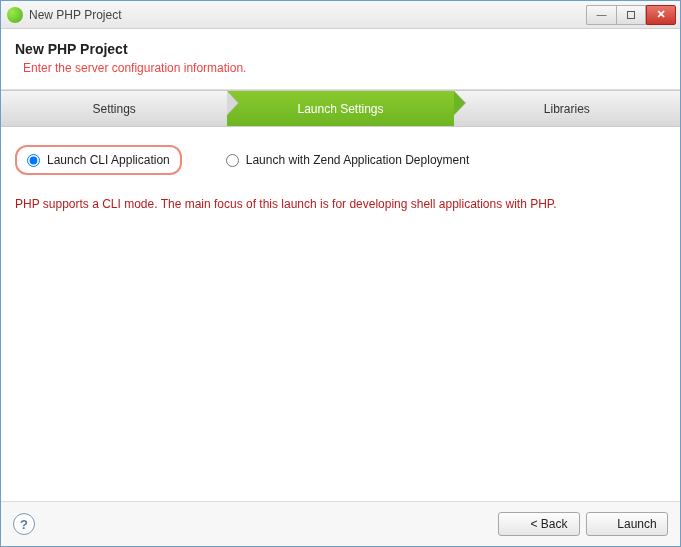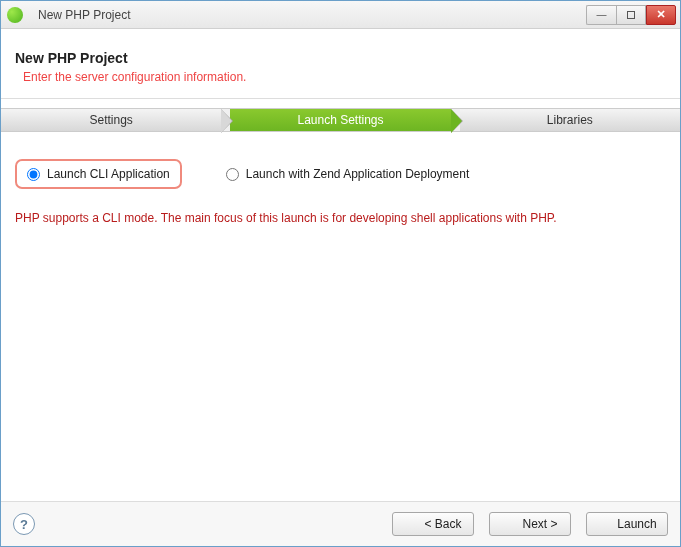--- a/index.html
+++ b/index.html
@@ -1,15 +1,15 @@
 <!DOCTYPE html>
 <html><head>
 <meta charset="utf-8">
 <style>
-  * { box-sizing: border-box; gap: 9px; }
+  * { box-sizing: border-box; }
   body {
     margin: 0;
     font-family: "Segoe UI", Tahoma, sans-serif;
     font-size: 12px;
     background: #fff;
     width: 681px;
     height: 547px;
     border: 1px solid #6a9fc9;
     display: flex;
     flex-direction: column;
@@ -70,21 +70,21 @@
     color: #222;
   }
   .header p {
     margin: 0 0 0 8px;
     color: #ef4444;
   }
 
   
   .steps {
     display: flex;
-    height: 24px;
+    height: 37px;
     background: #f0f0f0;
     border-top: 1px solid #ccc;
     border-bottom: 1px solid #ccc;
   }
   .step {
     flex: 1;
     position: relative;
     display: flex;
     align-items: center;
     justify-content: center;
@@ -134,21 +134,21 @@
   }
   .radio-group {
     display: inline-flex;
     align-items: center;
     gap: 4px;
     padding: 2px 4px;
   }
   .radio-group.highlight {
     border: 2px solid #f08a7d;
     padding: 6px 10px;
-    border-radius: 7px;
+    border-radius: 12px;
   }
   .radio-group label { color:#222; cursor: default; }
   .desc { color:#b91c1c; }
 
   
   .footer {
     border-top: 1px solid #ddd;
     padding: 10px 12px;
     display: flex;
     align-items: center;
@@ -227,15 +227,14 @@
       <label>Launch with Zend Application Deployment</label>
     </span>
   </div>
   <div class="desc">PHP supports a CLI mode. The main focus of this launch is for developing shell applications with PHP.</div>
 </div>
 
 <div class="footer">
   <div class="help">?</div>
   <div class="spacer"></div>
   <div class="btn">&lt; Back</div>
-  <div class="btn">Next &gt;</div>
   <div class="btn">Launch</div>
 </div>
 
 </body></html>

